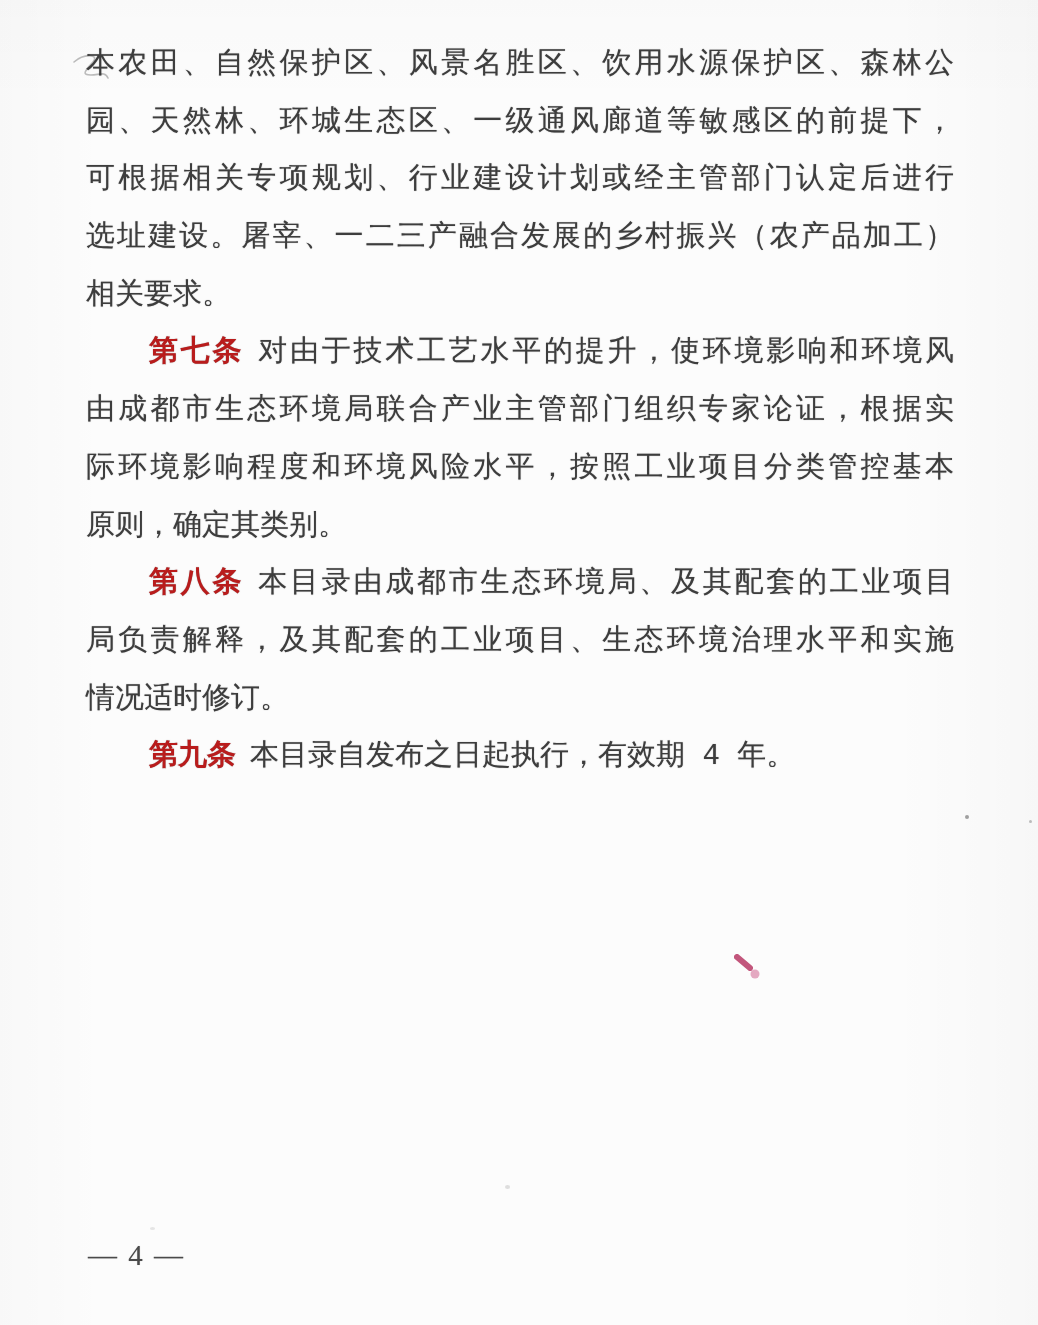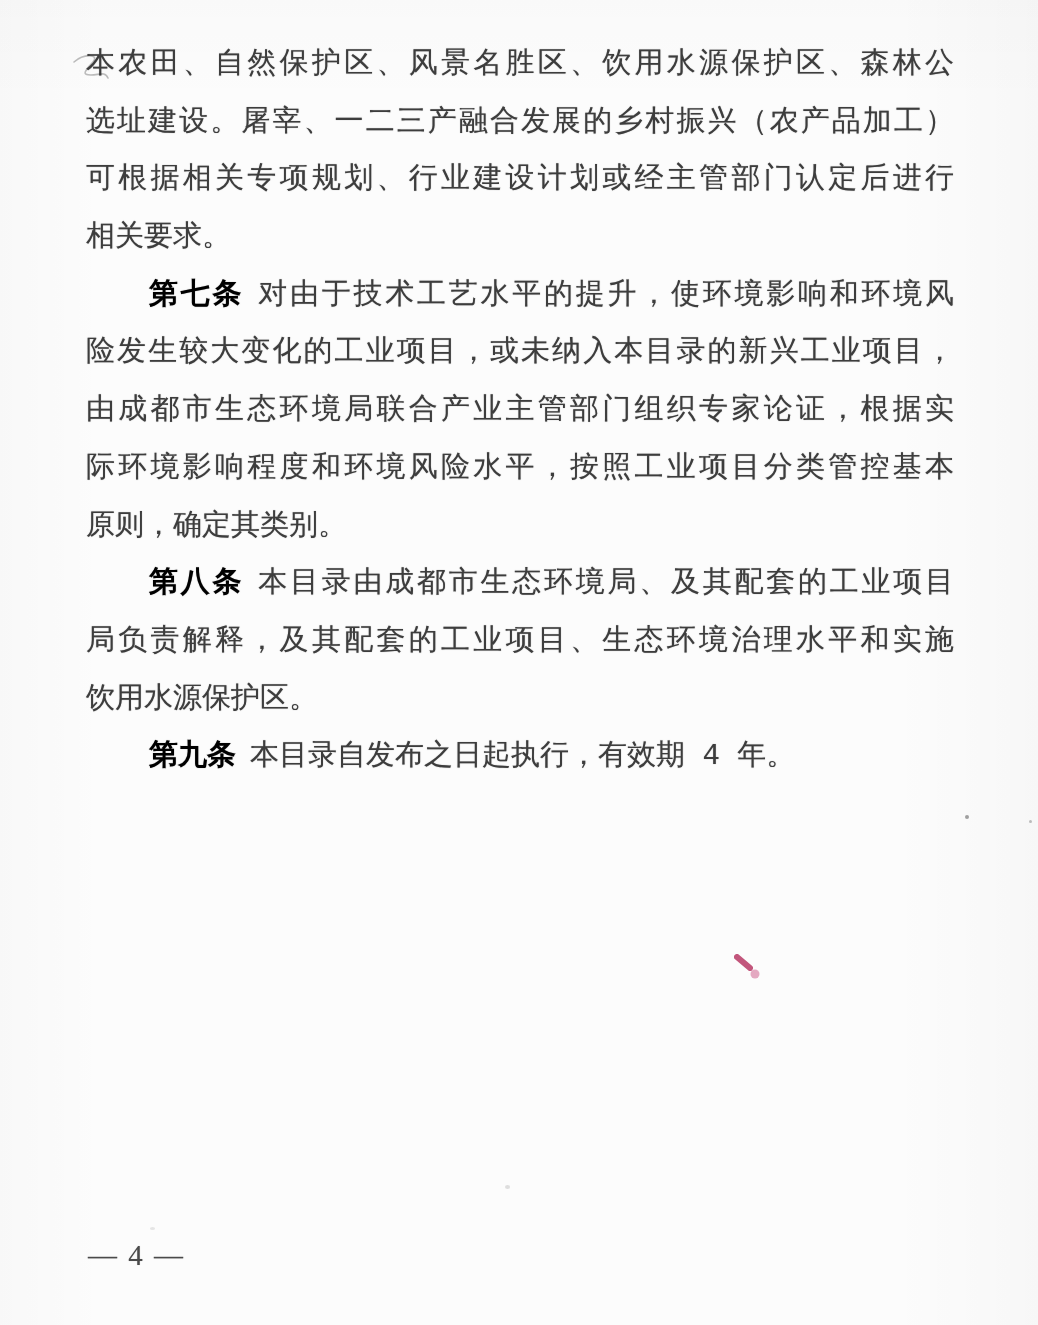--- a/index.html
+++ b/index.html
@@ -20,21 +20,21 @@
   }
   .line{
     height:57.7px; line-height:57.7px;
     font-size:29px; color:#3d3d3d;
     text-align:justify; text-align-last:justify;
     text-shadow:0 0 1px rgba(70,70,70,0.55);
     white-space:normal; overflow:visible;font-family:Liberation Mono, monospace;
   }
   .line.end{ text-align:right; text-align-last:left; }
   .line.indent{ padding-left:63px; }
-  .term{ font-weight:700; margin-right:14px; color:#000000; }
+  .term{ font-weight:700; margin-right:14px; color:#b91c1c; }
   .footer{
     position:absolute; left:88px; top:1238px;
     font-size:29px; line-height:34px; color:#4a4a4a; letter-spacing:2px;
     text-shadow:0 0 1px rgba(80,80,80,0.4);
   }
   .mark{ position:absolute; pointer-events:none; }
   .speck{ position:absolute; border-radius:50%; }
   #speck-right-1{ left:965px; top:815px; width:4px; height:4px; background:#6f6f6f; opacity:.65; }
   #speck-right-2{ left:1029px; top:820px; width:3px; height:3px; background:#8a8a8a; opacity:.55; }
   #speck-bottom-1{ left:505px; top:1185px; width:5px; height:4px; background:#c9c9c9; opacity:.6; }
@@ -44,37 +44,37 @@
 <body>
 
 <div class="page">
 
   <svg class="mark" style="left:70px; top:50px;" width="42" height="38" viewBox="0 0 42 38">
     <path d="M4 12 C 14 3, 30 4, 23 12 C 15 21, 11 25, 21 25 C 29 25, 35 21, 38 28" fill="none" stroke="#a5a5a5" stroke-width="1.6" opacity="0.75" stroke-linecap="round"></path>
   </svg>
 
   <div class="textblock">
     <div class="line">本农田、自然保护区、风景名胜区、饮用水源保护区、森林公</div>
+    <div class="line">园、天然林、环城生态区、一级通风廊道等敏感区的前提下，</div>
+    <div class="line">可根据相关专项规划、行业建设计划或经主管部门认定后进行</div>
     <div class="line">选址建设。屠宰、一二三产融合发展的乡村振兴（农产品加工）</div>
-    <div class="line">可根据相关专项规划、行业建设计划或经主管部门认定后进行</div>
     <div class="line end">相关要求。</div>
 
     <div class="line indent">
       <span class="term">第七条</span><span>对由于技术工艺水平的提升，使环境影响和环境风</span>
     </div>
-    <div class="line">险发生较大变化的工业项目，或未纳入本目录的新兴工业项目，</div>
     <div class="line">由成都市生态环境局联合产业主管部门组织专家论证，根据实</div>
     <div class="line">际环境影响程度和环境风险水平，按照工业项目分类管控基本</div>
     <div class="line end">原则，确定其类别。</div>
 
     <div class="line indent">
       <span class="term">第八条</span><span>本目录由成都市生态环境局、及其配套的工业项目</span>
     </div>
     <div class="line">局负责解释，及其配套的工业项目、生态环境治理水平和实施</div>
-    <div class="line end">饮用水源保护区。</div>
+    <div class="line end">情况适时修订。</div>
 
     <div class="line indent end">
       <span class="term">第九条</span><span>本目录自发布之日起执行，有效期 4 年。</span>
     </div>
   </div>
 
   <svg class="mark" style="left:733px; top:953px;" width="32" height="32" viewBox="0 0 32 32">
     <path d="M4 4 L17 15" stroke="#b93a66" stroke-width="6" stroke-linecap="round" opacity="0.85"></path>
     <circle cx="22" cy="21" r="4.5" fill="#dd93b1" opacity="0.8"></circle>
   </svg>

